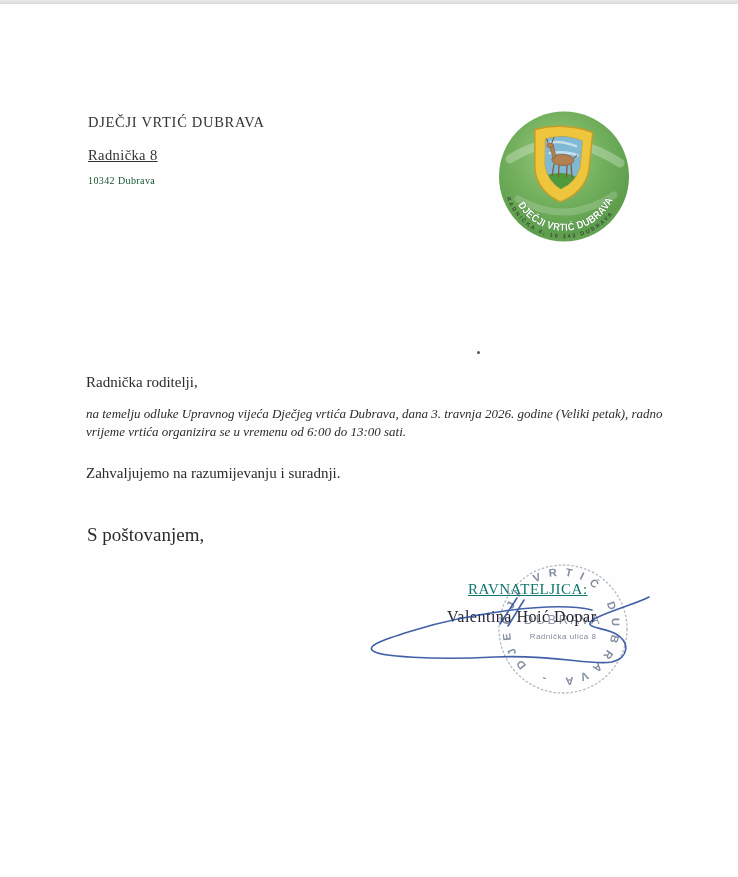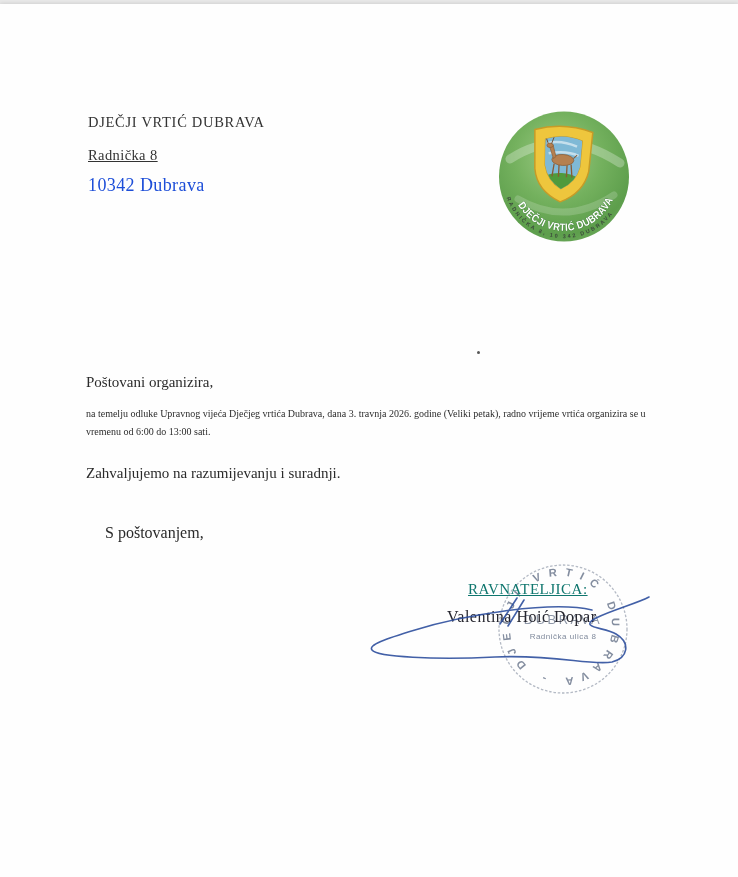--- a/index.html
+++ b/index.html
@@ -10,26 +10,26 @@
     background:#fefefe;
     font-family:"Liberation Serif", serif;
     color:#2b2b2b;
     overflow:hidden;
     box-shadow:0 0 4px rgba(0,0,0,.15);
   }
   .abs{position:absolute;}
   
   .org-name{left:88px;top:110px;font-size:14.5px;letter-spacing:.7px;color:#333;}
   .org-street{left:88px;top:143px;font-size:14.5px;letter-spacing:.4px;color:#333;text-decoration:underline;}
-  .org-city{left:88px;top:171px;font-size:18px;letter-spacing:.4px;color:#1d4ed8;text-align:center;}
+  .org-city{left:88px;top:171px;font-size:10px;letter-spacing:.4px;color:#14532d;text-align:center;}
   
   .salutation{left:86px;top:370px;font-size:15px;}
-  .paragraph{left:86px;top:401px;width:592px;font-size:10px;line-height:17.6px;}
+  .paragraph{left:86px;top:401px;width:592px;font-size:13px;line-height:17.6px;font-style:italic;}
   .thanks{left:86px;top:461px;font-size:15px;text-align:right;}
-  .closing{left:105px;top:520px;font-size:16px;}
+  .closing{left:87px;top:520px;font-size:19px;}
   
   .role-title{left:468px;top:577px;font-size:15px;letter-spacing:.5px;color:#0f766e;text-decoration:underline;}
   .sig-name{left:447px;top:604px;font-size:16px;letter-spacing:.5px;color:#26262f;}
   .logo-svg{left:496px;top:103px;}
   .stamp-svg{left:494px;top:556px;}
   .ink-svg{left:360px;top:582px;}
   .speck{left:477px;top:347px;width:3px;height:3px;background:#3a3a3a;border-radius:50%;opacity:.85;}
   svg text{font-family:"Liberation Sans", sans-serif;}
 </style>
 </head>
@@ -82,21 +82,21 @@
     </g>
 
     <text font-size="10.5" font-weight="bold" letter-spacing="0.3" stroke="#2f6e2f" stroke-width="0.55" paint-order="stroke" fill="#ffffff">
       <textPath href="#logoArc" startOffset="4" textLength="116" lengthAdjust="spacingAndGlyphs">DJEČJI VRTIĆ DUBRAVA</textPath>
     </text>
     <text font-size="5.5" font-weight="bold" letter-spacing="2" fill="#3c4a3c">
       <textPath href="#logoSubArc" startOffset="2" textLength="132" lengthAdjust="spacingAndGlyphs">RADNIČKA 8, 10 342 DUBRAVA</textPath>
     </text>
   </svg>
 
-  <div class="abs salutation">Poštovani organizira,</div>
+  <div class="abs salutation">Radnička roditelji,</div>
   <div class="abs paragraph">na temelju odluke Upravnog vijeća Dječjeg vrtića Dubrava, dana 3. travnja 2026. godine (Veliki petak), radno vrijeme vrtića organizira se u vremenu od 6:00 do 13:00 sati.</div>
   <div class="abs thanks">Zahvaljujemo na razumijevanju i suradnji.</div>
   <div class="abs closing">S poštovanjem,</div>
 
   <svg class="abs stamp-svg" width="138" height="138" viewBox="0 0 138 138">
     <defs>
       <path id="stampRing" d="M 33,105 A 51,51 0 1 1 105,33 A 51,51 0 0 1 33,105" fill="none"></path>
     </defs>
     <circle cx="69" cy="69" r="64" fill="none" stroke="rgba(106,118,140,.5)" stroke-width="1.3" stroke-dasharray="2.5 1.8"></circle>
     <text font-size="11" font-weight="bold" letter-spacing="7.5" fill="rgba(104,116,138,.82)">

